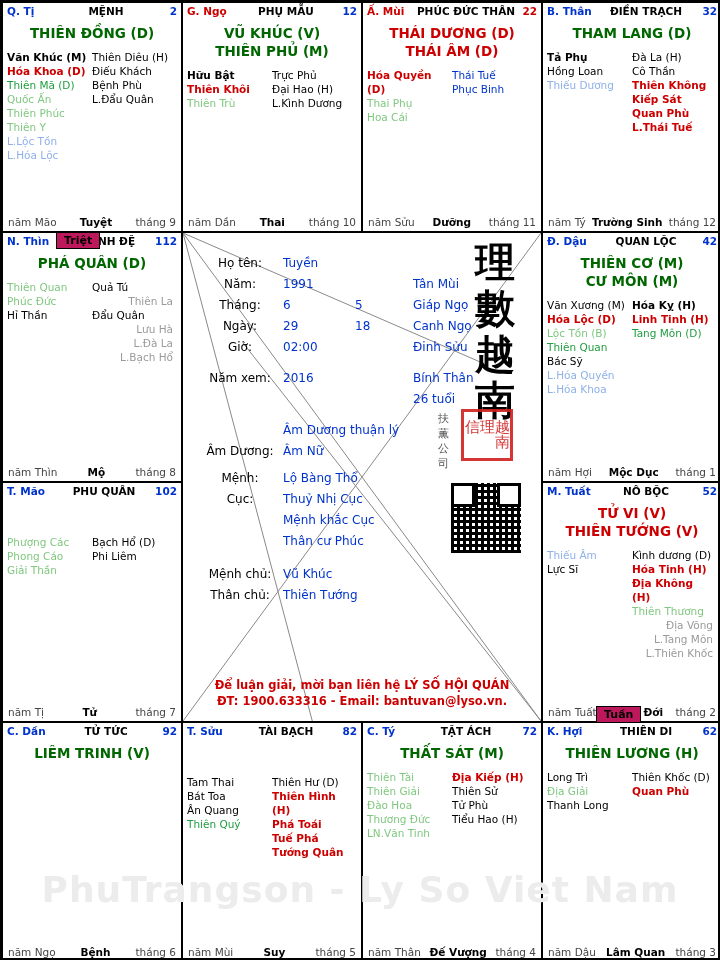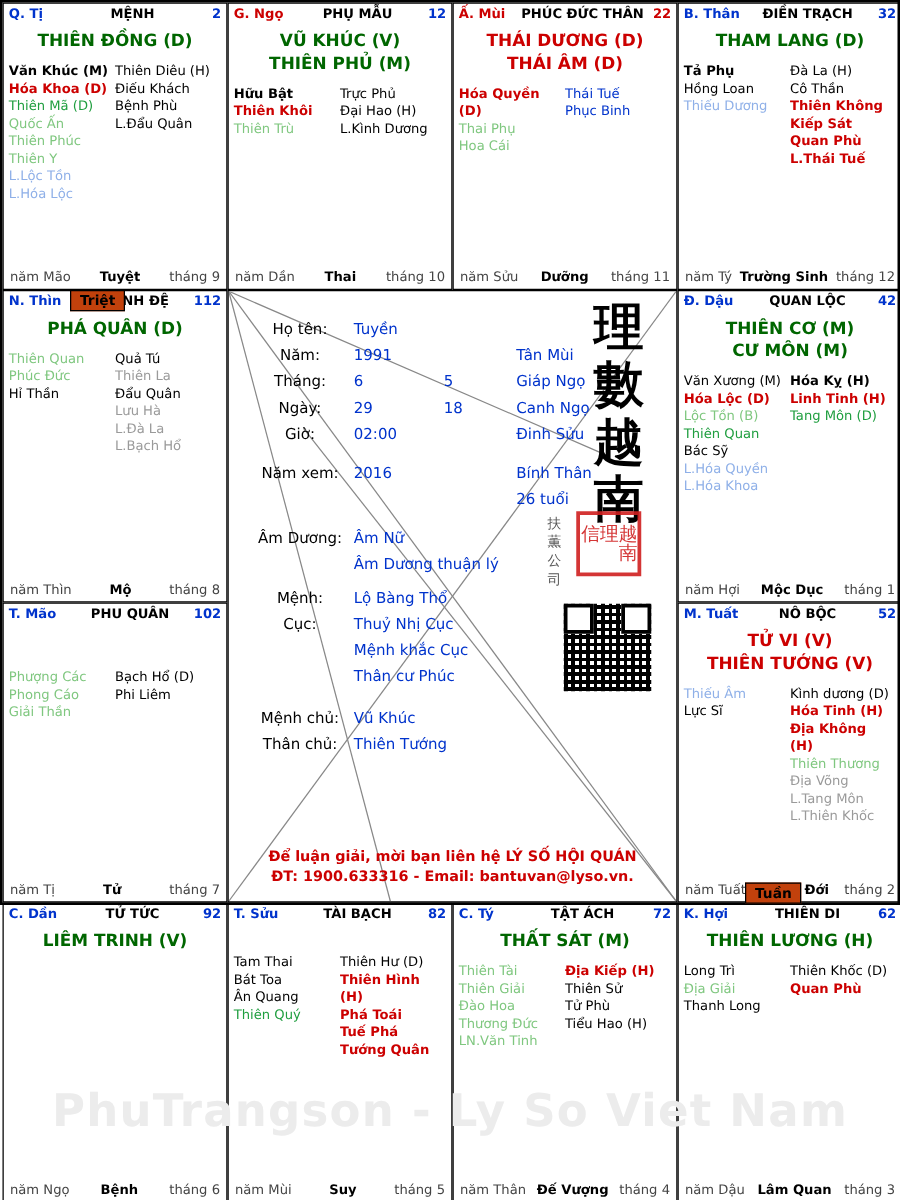--- a/index.html
+++ b/index.html
@@ -6,21 +6,21 @@
   body{
     width:720px;height:960px;
     background:#ffffff;
     font-family:"DejaVu Sans","Liberation Sans",sans-serif;
     font-size:11px;
     color:#000;
     position:relative;
     overflow:hidden;
   }
   .chart{
-    position:absolute;left:0;top:0;width:720px;height:724px;
+    position:absolute;left:0;top:0;width:720px;height:960px;
     display:grid;
     grid-template-columns:180px 180px 180px 180px;
     grid-template-rows:230px 250px 240px 240px;
     box-sizing:border-box;
     border:2px solid #000;
   }
   .cell{
     position:relative;
     border:1px solid #000;
     box-sizing:border-box;
@@ -57,21 +57,21 @@
     font-size:10.5px;
     line-height:14px;
   }
   .starcol{flex:1;padding-right:4px;}
   .s-black{color:#000;}
   .s-red{color:#cc0000;font-weight:bold;}
   .s-green{color:#1f9e3f;}
   .s-ltgreen{color:#7fc77f;}
   .s-blue{color:#0033cc;}
   .s-ltblue{color:#8fb0e8;}
-  .s-gray{color:#9a9a9a;}
+  .s-gray{color:#9a9a9a;text-align:right;}
   .s-bold{font-weight:bold;}
   .pal-bottom{
     position:absolute;left:0;right:0;bottom:3px;
     display:flex;justify-content:space-between;align-items:center;
     padding:0 5px;
     font-size:10.5px;
     line-height:12px;
     box-sizing:border-box;
   }
   .pb-left{color:#444;}
@@ -133,21 +133,21 @@
     position:absolute;left:0;right:0;bottom:12px;
     text-align:center;
     color:#cc0000;
     font-size:11.5px;
     font-weight:bold;
     line-height:16px;
   }
   .diag{position:absolute;left:0;top:0;width:100%;height:100%;pointer-events:none;}
   .tag{
     position:absolute;
-    background:#c2410c;
+    background:#be185d;
     border:1px solid #000;
     font-size:11px;
     font-weight:bold;
     padding:1px 7px;
     z-index:30;
   }
   #triet-tag{left:56px;top:232px;}
   #tuan-tag{left:596px;top:706px;}
   .watermark{
     position:absolute;left:0;right:0;bottom:50px;
@@ -373,26 +373,26 @@
           <tr>
             <td class="lbl"></td>
             <td class="v1"></td>
             <td class="v2"></td>
             <td>26 tuổi</td>
           </tr>
           <tr>
                 <td colspan="4" style="height:10px"></td>
               </tr>
           <tr>
+            <td class="lbl"></td>
+            <td colspan="3">Âm Dương thuận lý</td>
+          </tr>
+          <tr>
             <td class="lbl">Âm Dương:</td>
             <td colspan="3">Âm Nữ</td>
-          </tr>
-          <tr>
-            <td class="lbl"></td>
-            <td colspan="3">Âm Dương thuận lý</td>
           </tr>
           <tr>
                 <td colspan="4" style="height:6px"></td>
               </tr>
           <tr>
             <td class="lbl">Mệnh:</td>
             <td colspan="3">Lộ Bàng Thổ</td>
           </tr>
           <tr>
             <td class="lbl">Cục:</td>
@@ -550,21 +550,21 @@
       <span class="pb-right">tháng 6</span>
     </div>
   </div>
 
   <div class="cell">
     <div class="pal-top">
       <span class="pal-chi">T. Sửu</span>
       <span class="pal-name">TÀI BẠCH</span>
       <span class="pal-num">82</span>
     </div>
-    <div class="stars" style="margin-top:26px">
+    <div class="stars" style="margin-top:38px">
       <div class="starcol">
         <div class="s-black">Tam Thai</div>
         <div class="s-black">Bát Toa</div>
         <div class="s-black">Ân Quang</div>
         <div class="s-green">Thiên Quý</div>
       </div>
       <div class="starcol">
         <div class="s-black">Thiên Hư (D)</div>
         <div class="s-red">Thiên Hình (H)</div>
         <div class="s-red">Phá Toái</div>

